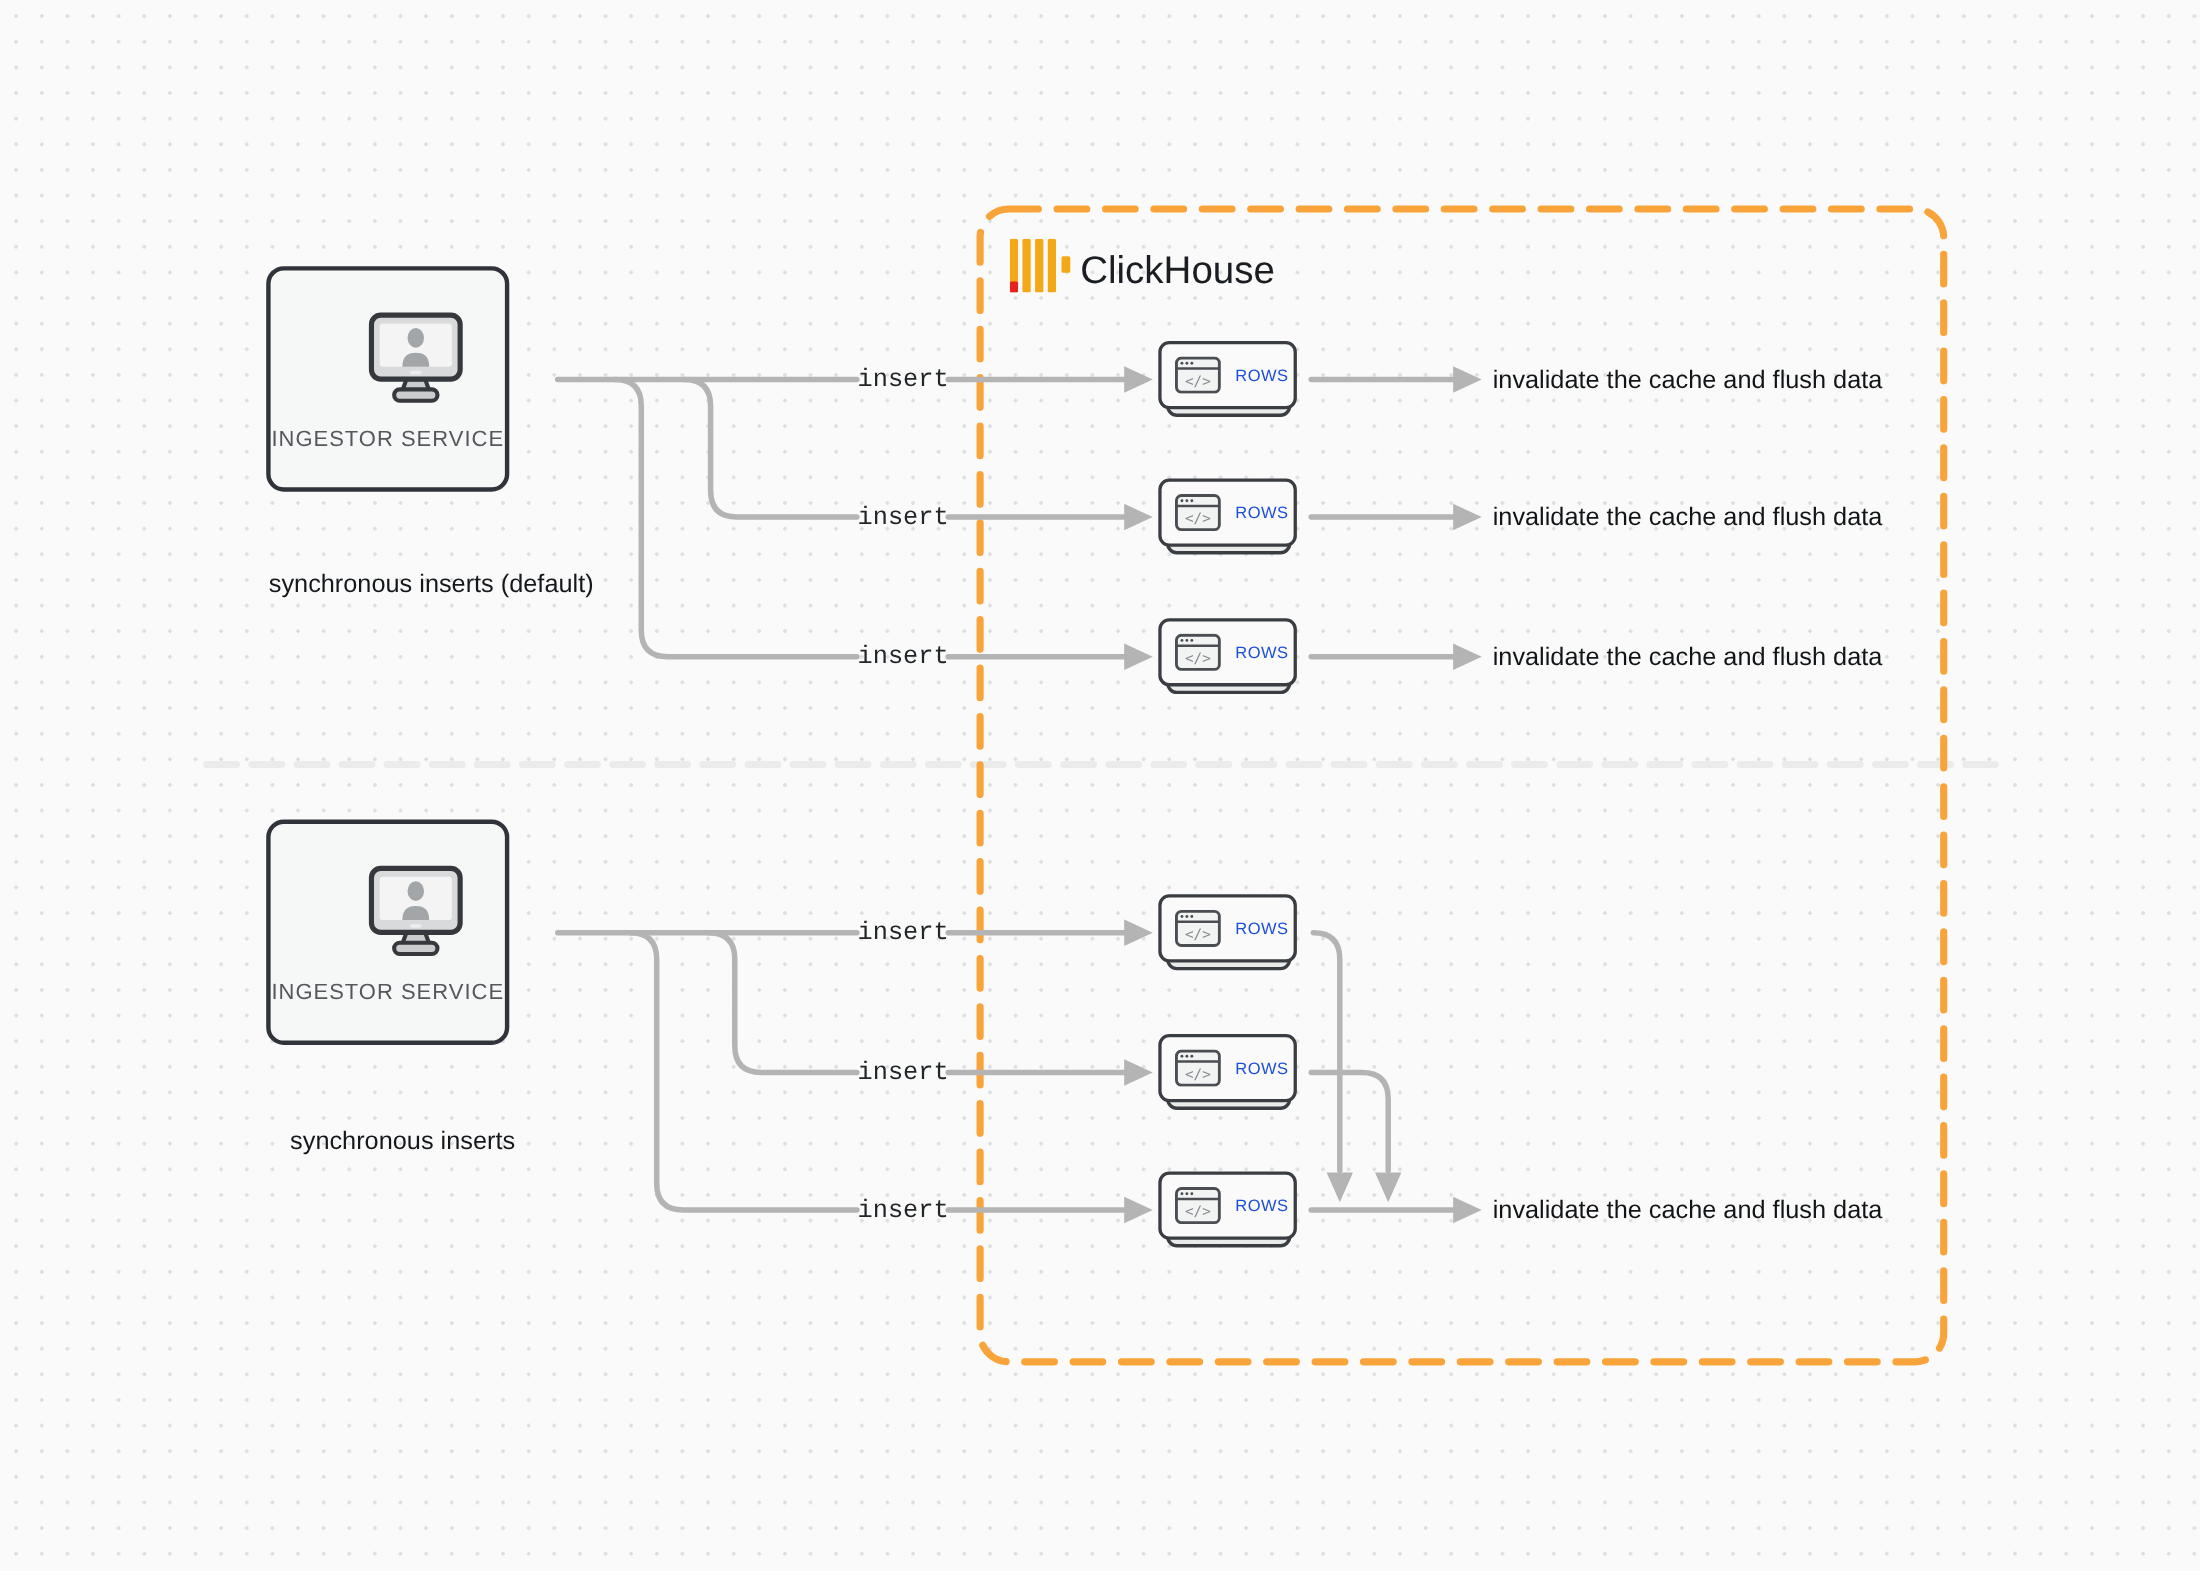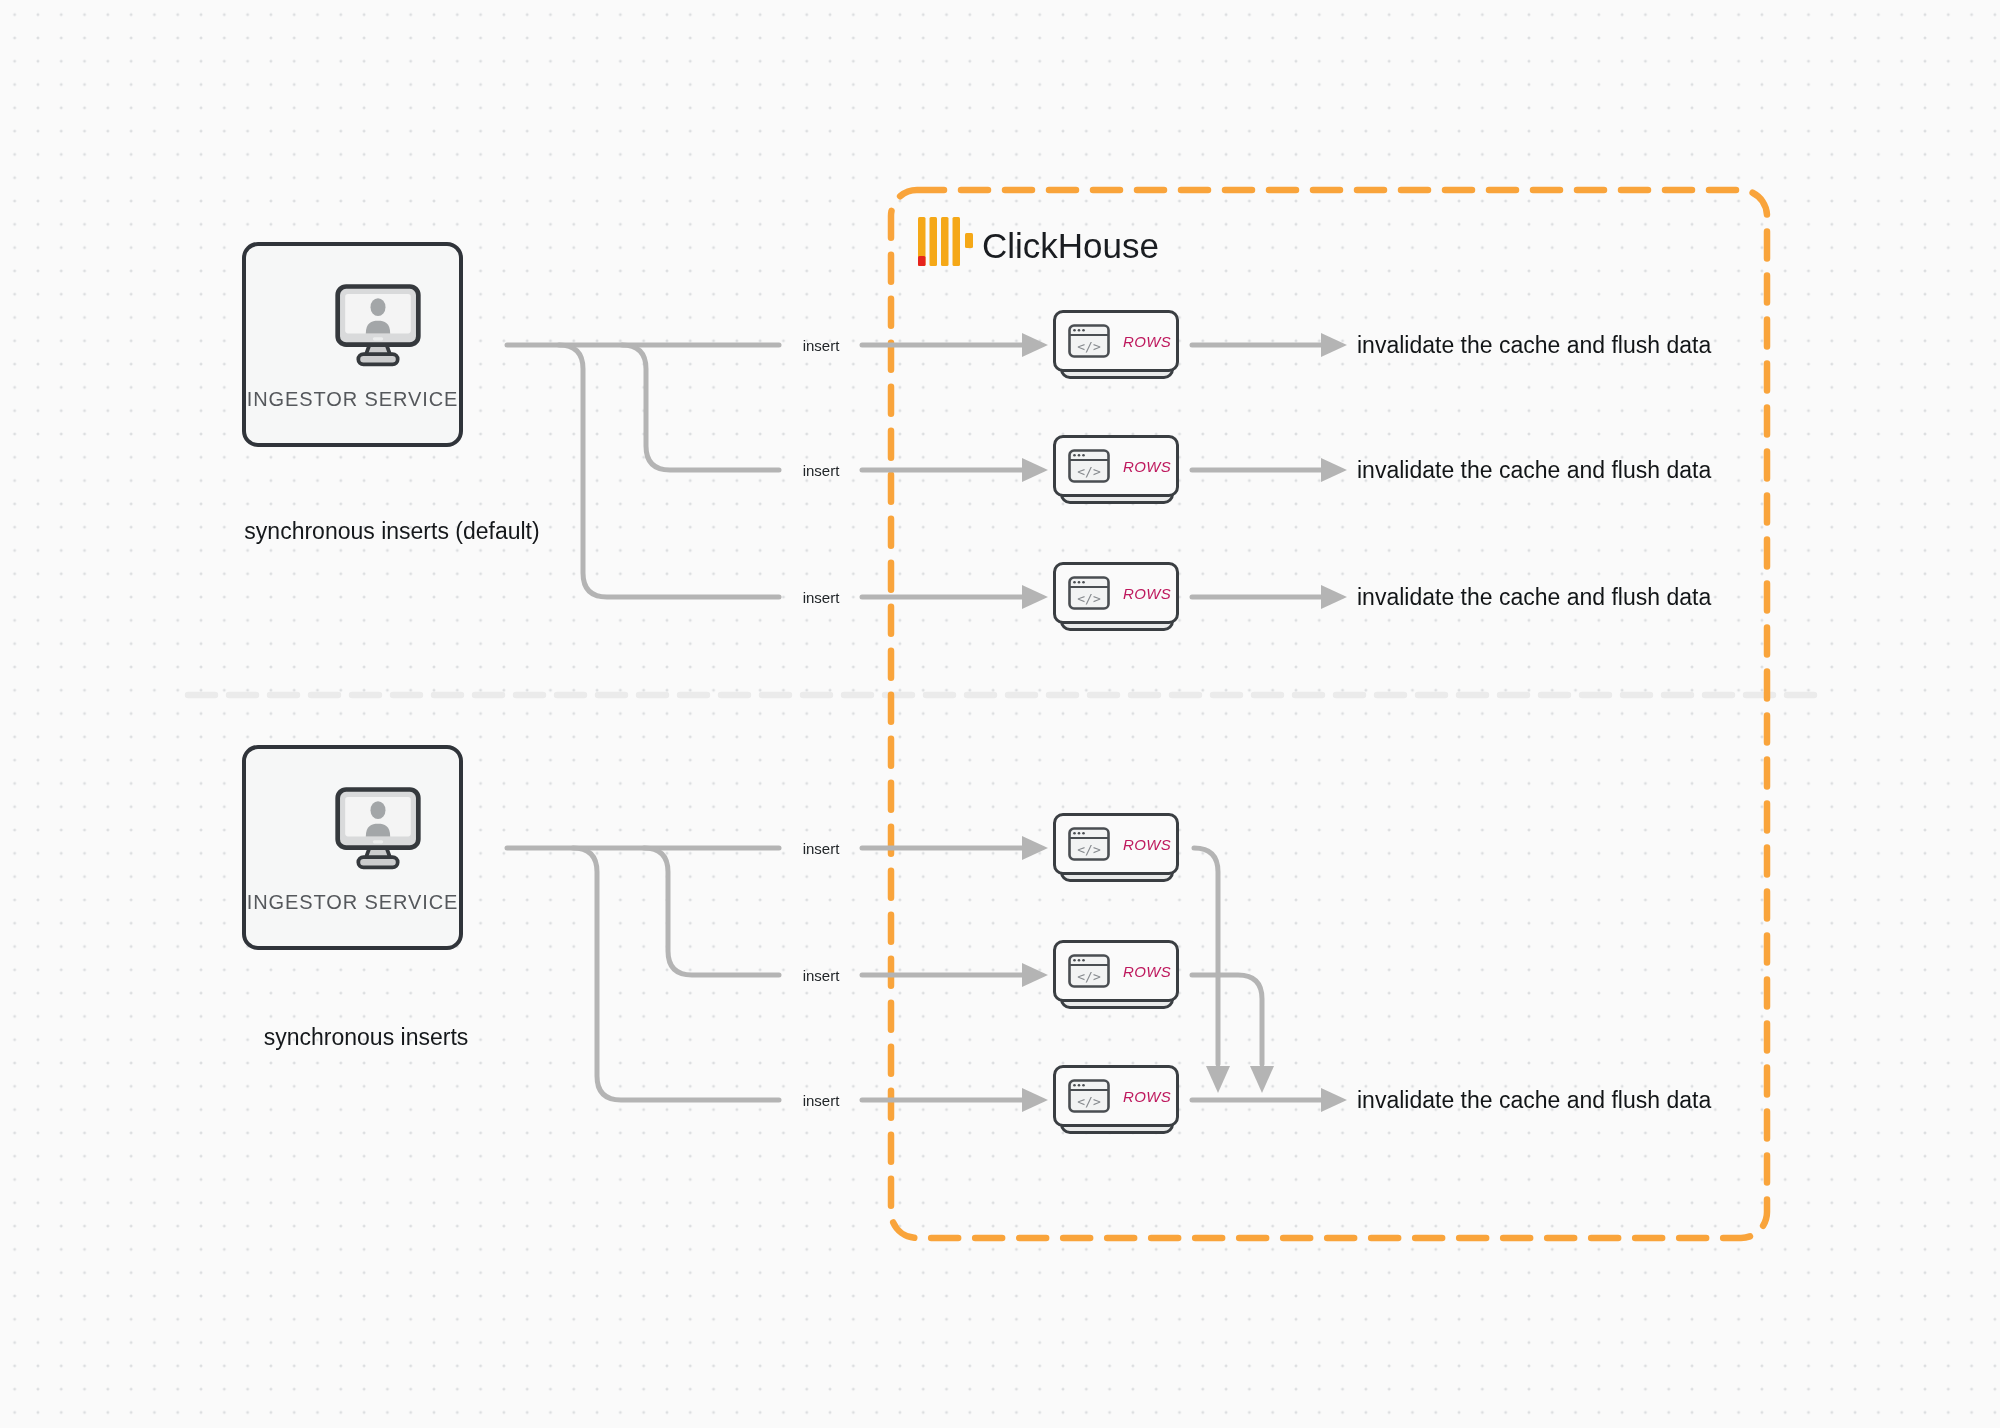--- a/index.html
+++ b/index.html
@@ -33,26 +33,26 @@
     content:"";position:absolute;left:7px;top:7px;width:108px;height:56px;
     background:#e9eaea;border:3px solid #3a3e42;border-radius:10px;
   }
   .card-face{
     position:absolute;left:0;top:0;width:108px;height:56px;
     background:#fafafa;border:3px solid #3a3e42;border-radius:10px;
     display:flex;align-items:center;padding-left:12px;
   }
   .card-face .bicon{width:42px;height:34px;flex:0 0 auto;}
   .rows-text{
-    font-style:italic;font-size:15px;color:#be185d;letter-spacing:.4px;
+    font-size:15px;color:#1d4ed8;letter-spacing:.4px;
     margin-left:13px;white-space:nowrap;
   }
   .insert-label{
     position:absolute;transform:translate(-50%,-50%);white-space:nowrap;
-    font-size:15px;color:#222629;
+    font-size:23px;color:#222629;font-family:Liberation Mono, monospace;
   }
   .result-label{
     position:absolute;transform:translateY(-50%);white-space:nowrap;
     font-size:23px;color:#121517;
   }
 </style>
 </head>
 <body>
 
 <div class="canvas">

